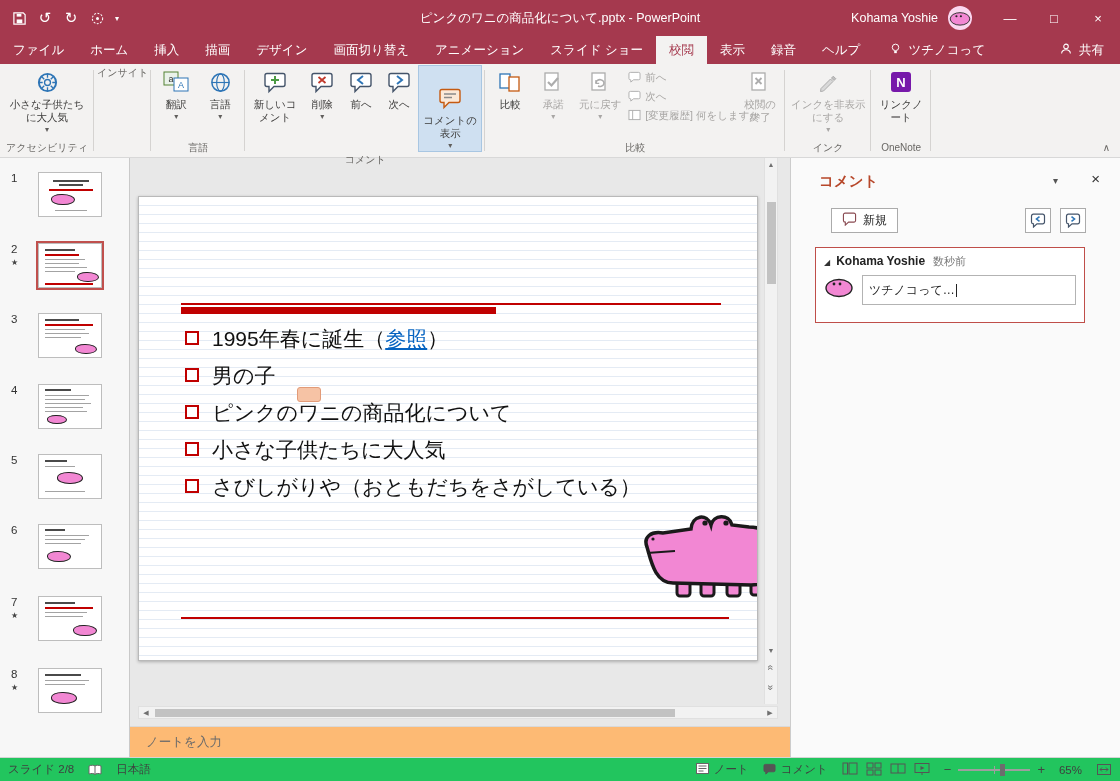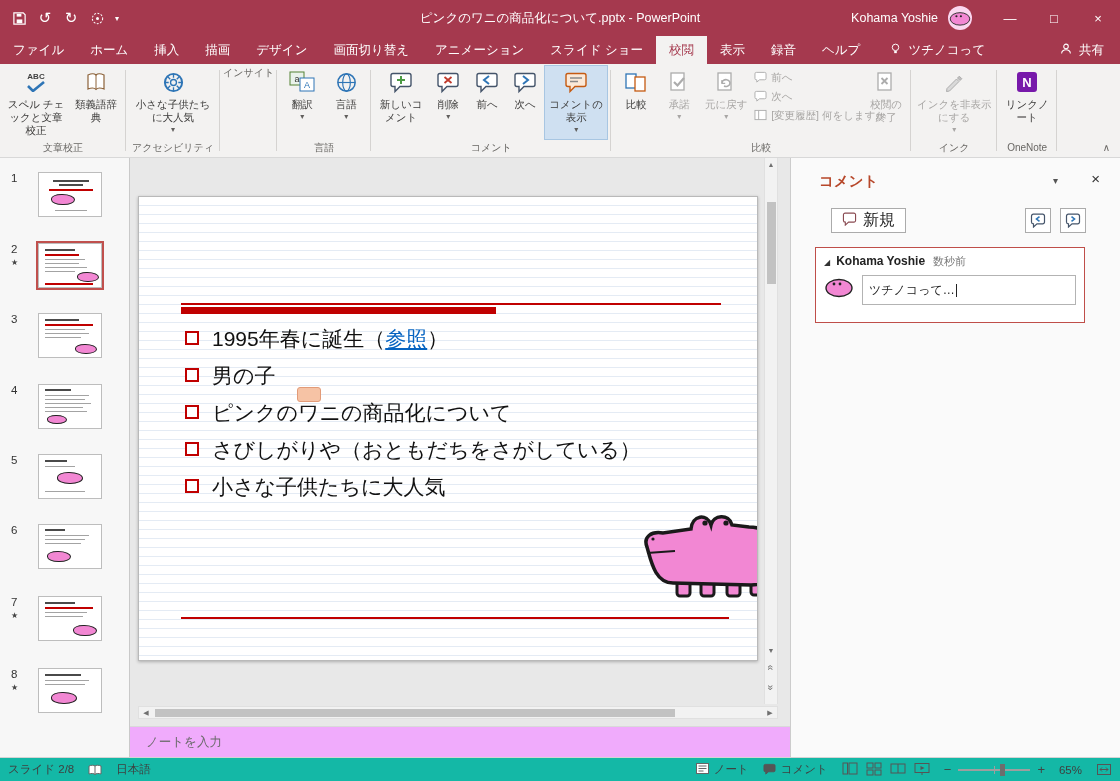--- a/index.html
+++ b/index.html
@@ -26,21 +26,21 @@
 .share-btn{margin-left:auto;display:flex;align-items:center;gap:6px;padding:0 16px;font-size:12.5px}
 
 
 .ribbon{position:absolute;top:64px;left:0;right:0;height:94px;background:#F3F2F1;border-bottom:1px solid #D8D8D8;display:flex;align-items:stretch;z-index:3}
 .rgroup{position:relative;display:flex;flex-direction:column;padding:1px 3px 0}
 .rgroup:after{content:"";position:absolute;right:0;top:6px;bottom:6px;width:1px;background:#D5D3D1}
 .gbtns{flex:1;display:flex;align-items:stretch}
 .glabel{height:17px;line-height:15px;text-align:center;font-size:10px;color:#696764;white-space:nowrap}
 .bigbtn{display:flex;flex-direction:column;align-items:center;padding:3px 2px 0;font-size:10.5px;line-height:1.25;text-align:center;color:#3B3A39}
 .bigbtn .bicon{height:28px;display:flex;flex-direction:column;align-items:center;justify-content:center;margin-bottom:2px}
-.bigbtn.sel{background:#CFE0F1;border:1px solid #A8C6E2;padding:2px 1px 0}
+.bigbtn.sel{background:#CFE0F1;border:1px solid #A8C6E2;padding:18px 1px 0}
 .bigbtn.dis,.smallbtn.dis{color:var(--dis)}
 .bcaret{font-size:8px;color:#605E5C;margin-top:1px}
 .bigbtn.dis .bcaret{color:var(--dis)}
 .smallcol{display:flex;flex-direction:column;justify-content:flex-start;gap:5px;padding:6px 2px;width:112px}
 .smallbtn{display:flex;align-items:center;gap:4px;font-size:10.5px;white-space:nowrap}
 .ribbon-collapse{position:absolute;right:10px;bottom:4px;font-size:10px;color:#696764}
 
 
 .thumbs{position:absolute;left:0;top:158px;width:130px;height:599px;background:#F7F7F7;border-right:1px solid #C9C9C9;z-index:2}
 .trow{position:absolute;left:0;width:100%}
@@ -73,42 +73,42 @@
 .vscroll .arr{position:absolute;left:0;width:100%;text-align:center;font-size:7px;color:#707070}
 .vthumb{position:absolute;left:2px;top:44px;width:9px;height:82px;background:#C2C2C2}
 .navchv{position:absolute;left:0;width:100%;text-align:center;color:#707070;font-size:10px}
 .navchv span{display:inline-block;transform:rotate(90deg)}
 .hscroll{position:absolute;left:8px;top:548px;width:640px;height:13px;background:#F2F2F2;border:1px solid #E0E0E0;display:flex;align-items:center}
 .harr{width:14px;text-align:center;font-size:7px;color:#707070}
 .htrack{flex:1;position:relative;height:100%}
 .hthumb{position:absolute;left:2px;top:2px;width:520px;height:8px;background:#C2C2C2}
 
 
-.notesbar{position:absolute;left:130px;top:726px;width:660px;height:31px;background:#f0abfc;border-top:1px solid #D9D9D9;display:flex;align-items:center;padding-left:16px;color:#6A6A6A;font-size:12.5px;z-index:2}
+.notesbar{position:absolute;left:130px;top:726px;width:660px;height:31px;background:#fdba74;border-top:1px solid #D9D9D9;display:flex;align-items:center;padding-left:16px;color:#6A6A6A;font-size:12.5px;z-index:2}
 
 
 .comments{position:absolute;left:790px;top:158px;width:330px;height:599px;background:#FAFAFA;border-left:1px solid #CCC;z-index:2}
 .cp-title{position:absolute;left:28px;top:14px;font-size:14.5px;color:#B7472A;font-weight:700}
 .cp-chevron{position:absolute;right:62px;top:17px;color:#555;font-size:10px}
 .cp-close{position:absolute;right:20px;top:12px;color:#333;font-size:15px}
-.cp-new{position:absolute;left:40px;top:50px;height:25px;padding:0 10px;display:flex;align-items:center;gap:6px;background:#fff;border:1px solid #ABABAB;font-size:16px;color:#262626;font-family:inherit}
+.cp-new{position:absolute;left:40px;top:50px;height:25px;padding:0 10px;display:flex;align-items:center;gap:6px;background:#fff;border:1px solid #ABABAB;font-size:12px;color:#262626;font-family:inherit}
 .cp-nav{position:absolute;right:34px;top:50px;display:flex;gap:9px}
 .cp-nav button{width:26px;height:25px;background:#fff;border:1px solid #ABABAB;display:flex;align-items:center;justify-content:center;padding:0}
 .ccard{position:absolute;left:24px;top:89px;width:270px;height:76px;background:#fff;border:1px solid #BF4E49;padding:6px 8px}
 .cc-head{display:flex;align-items:baseline;gap:6px}
 .cc-tri{font-size:8px;color:#333}
 .cc-author{font-weight:700;font-size:12px;color:#222}
 .cc-time{font-size:11px;color:#777;margin-left:2px}
 .cc-body{display:flex;margin-top:6px;gap:8px;align-items:flex-start}
 .cc-avatar{width:30px;height:24px;flex:none}
 .cc-input{flex:1;height:30px;border:1px solid #B3B3B3;background:#fff;display:flex;align-items:center;padding:0 6px;font-size:12px;color:#222}
 .caret{display:inline-block;width:1px;height:13px;background:#222;margin-left:1px}
 
 
-.statusbar{position:absolute;left:0;bottom:0;width:100%;height:24px;background:#14b8a6;border-top:1px solid #D4D4D4;display:flex;align-items:center;font-size:11.5px;color:#3F3F3F;padding:0 8px;gap:14px;z-index:6}
+.statusbar{position:absolute;left:0;bottom:0;width:100%;height:24px;background:#22c55e;border-top:1px solid #D4D4D4;display:flex;align-items:center;font-size:11.5px;color:#3F3F3F;padding:0 8px;gap:14px;z-index:6}
 .sb-item{display:flex;align-items:center;gap:5px}
 .sb-right{margin-left:auto;display:flex;align-items:center;gap:14px}
 .sb-views{display:flex;gap:8px;align-items:center}
 .zoomwrap{display:flex;align-items:center;gap:7px}
 .ztrack{position:relative;width:72px;height:2px;background:#9E9E9E}
 .ztick{position:absolute;left:50%;top:-3px;width:1px;height:8px;background:#9E9E9E}
 .zthumb{position:absolute;left:58%;top:-5px;width:5px;height:12px;background:#6D6D6D}
 .zsign{font-size:13px;color:#444}
 </style>
 </head>
@@ -173,43 +173,20 @@
     <span><svg width="14" height="14" viewBox="0 0 16 16">
           <circle cx="8" cy="5" r="2.6" fill="none" stroke="#fff" stroke-width="1.2"></circle>
           <path d="M3 13a5 4.2 0 0 1 10 0" fill="none" stroke="#fff" stroke-width="1.2"></path>
         </svg></span>
     <span>共有</span>
   </div>
 </div>
 
 <div class="ribbon">
 
-  <div class="rgroup">
-    <div class="gbtns">
-      <div class="bigbtn" style="width:66px">
-        <span class="bicon">
-          <span style="font-size:8px;font-weight:700;color:#404040;line-height:1">ABC</span>
-          <svg width="18" height="11" viewBox="0 0 18 11">
-              <path d="M1 5 L6 10 L17 1" stroke="#2E75B6" stroke-width="2.6" fill="none"></path>
-            </svg>
-        </span>
-        <span class="lbl">スペル チェックと文章校正</span>
-      </div>
-      <div class="bigbtn" style="width:54px">
-        <span class="bicon">
-          <svg width="22" height="20" viewBox="0 0 22 20">
-              <path d="M3 3C6 1.6 9.5 1.6 11 3c1.5-1.4 5-1.4 8 0v14c-3-1.2-6.5-1.2-8 .4-1.5-1.6-5-1.6-8-.4Z" fill="#fff" stroke="#8C6239" stroke-width="1.2"></path>
-              <line x1="11" y1="3" x2="11" y2="17.4" stroke="#8C6239"></line>
-            </svg>
-        </span>
-        <span class="lbl">類義語辞典</span>
-      </div>
-    </div>
-    <div class="glabel">文章校正</div>
-  </div>
 
   <div class="rgroup">
     <div class="gbtns">
       <div class="bigbtn" style="width:88px">
         <span class="bicon">
           <svg width="23" height="23" viewBox="0 0 24 24">
               <circle cx="12" cy="12" r="9" fill="none" stroke="#2E75B6" stroke-width="2"></circle>
               <circle cx="12" cy="12" r="3.1" fill="none" stroke="#2E75B6" stroke-width="1.4"></circle>
               <path d="M12 3v4M12 17v4M3 12h4M17 12h4M6 6l2.6 2.6M18 6l-2.6 2.6M6 18l2.6-2.6M18 18l-2.6-2.6" stroke="#2E75B6" stroke-width="1.4"></path>
             </svg>
@@ -538,25 +515,25 @@
       <div class="brow">
         <span class="bsq"></span>
         <span class="btext">男の子</span>
       </div>
       <div class="brow">
         <span class="bsq"></span>
         <span class="btext">ピンクのワニの商品化について</span>
       </div>
       <div class="brow">
         <span class="bsq"></span>
-        <span class="btext">さびしがりや（おともだちをさがしている）</span>
+        <span class="btext">小さな子供たちに大人気</span>
       </div>
       <div class="brow">
         <span class="bsq"></span>
-        <span class="btext">小さな子供たちに大人気</span>
+        <span class="btext">さびしがりや（おともだちをさがしている）</span>
       </div>
     </div>
     <div class="cmarker"></div>
     <svg class="croc" width="140" height="100" viewBox="0 0 140 100">
       <rect x="38" y="78" width="13" height="17" rx="3" fill="#F287D3" stroke="#1a1a1a" stroke-width="3"></rect>
       <rect x="62" y="80" width="13" height="15" rx="3" fill="#F287D3" stroke="#1a1a1a" stroke-width="3"></rect>
       <rect x="88" y="80" width="13" height="15" rx="3" fill="#F287D3" stroke="#1a1a1a" stroke-width="3"></rect>
       <rect x="112" y="77" width="13" height="17" rx="3" fill="#F287D3" stroke="#1a1a1a" stroke-width="3"></rect>
       <path d="M8 46C4 36 12 30 24 32L52 28C53 14 68 12 72 24C74 14 90 12 93 24L110 26C126 26 136 36 136 50L136 64C136 78 126 84 112 84L34 82C16 82 12 60 8 46Z" fill="#F287D3" stroke="#1a1a1a" stroke-width="3.5"></path>
       <circle cx="66" cy="22" r="2.6" fill="#1a1a1a"></circle>

